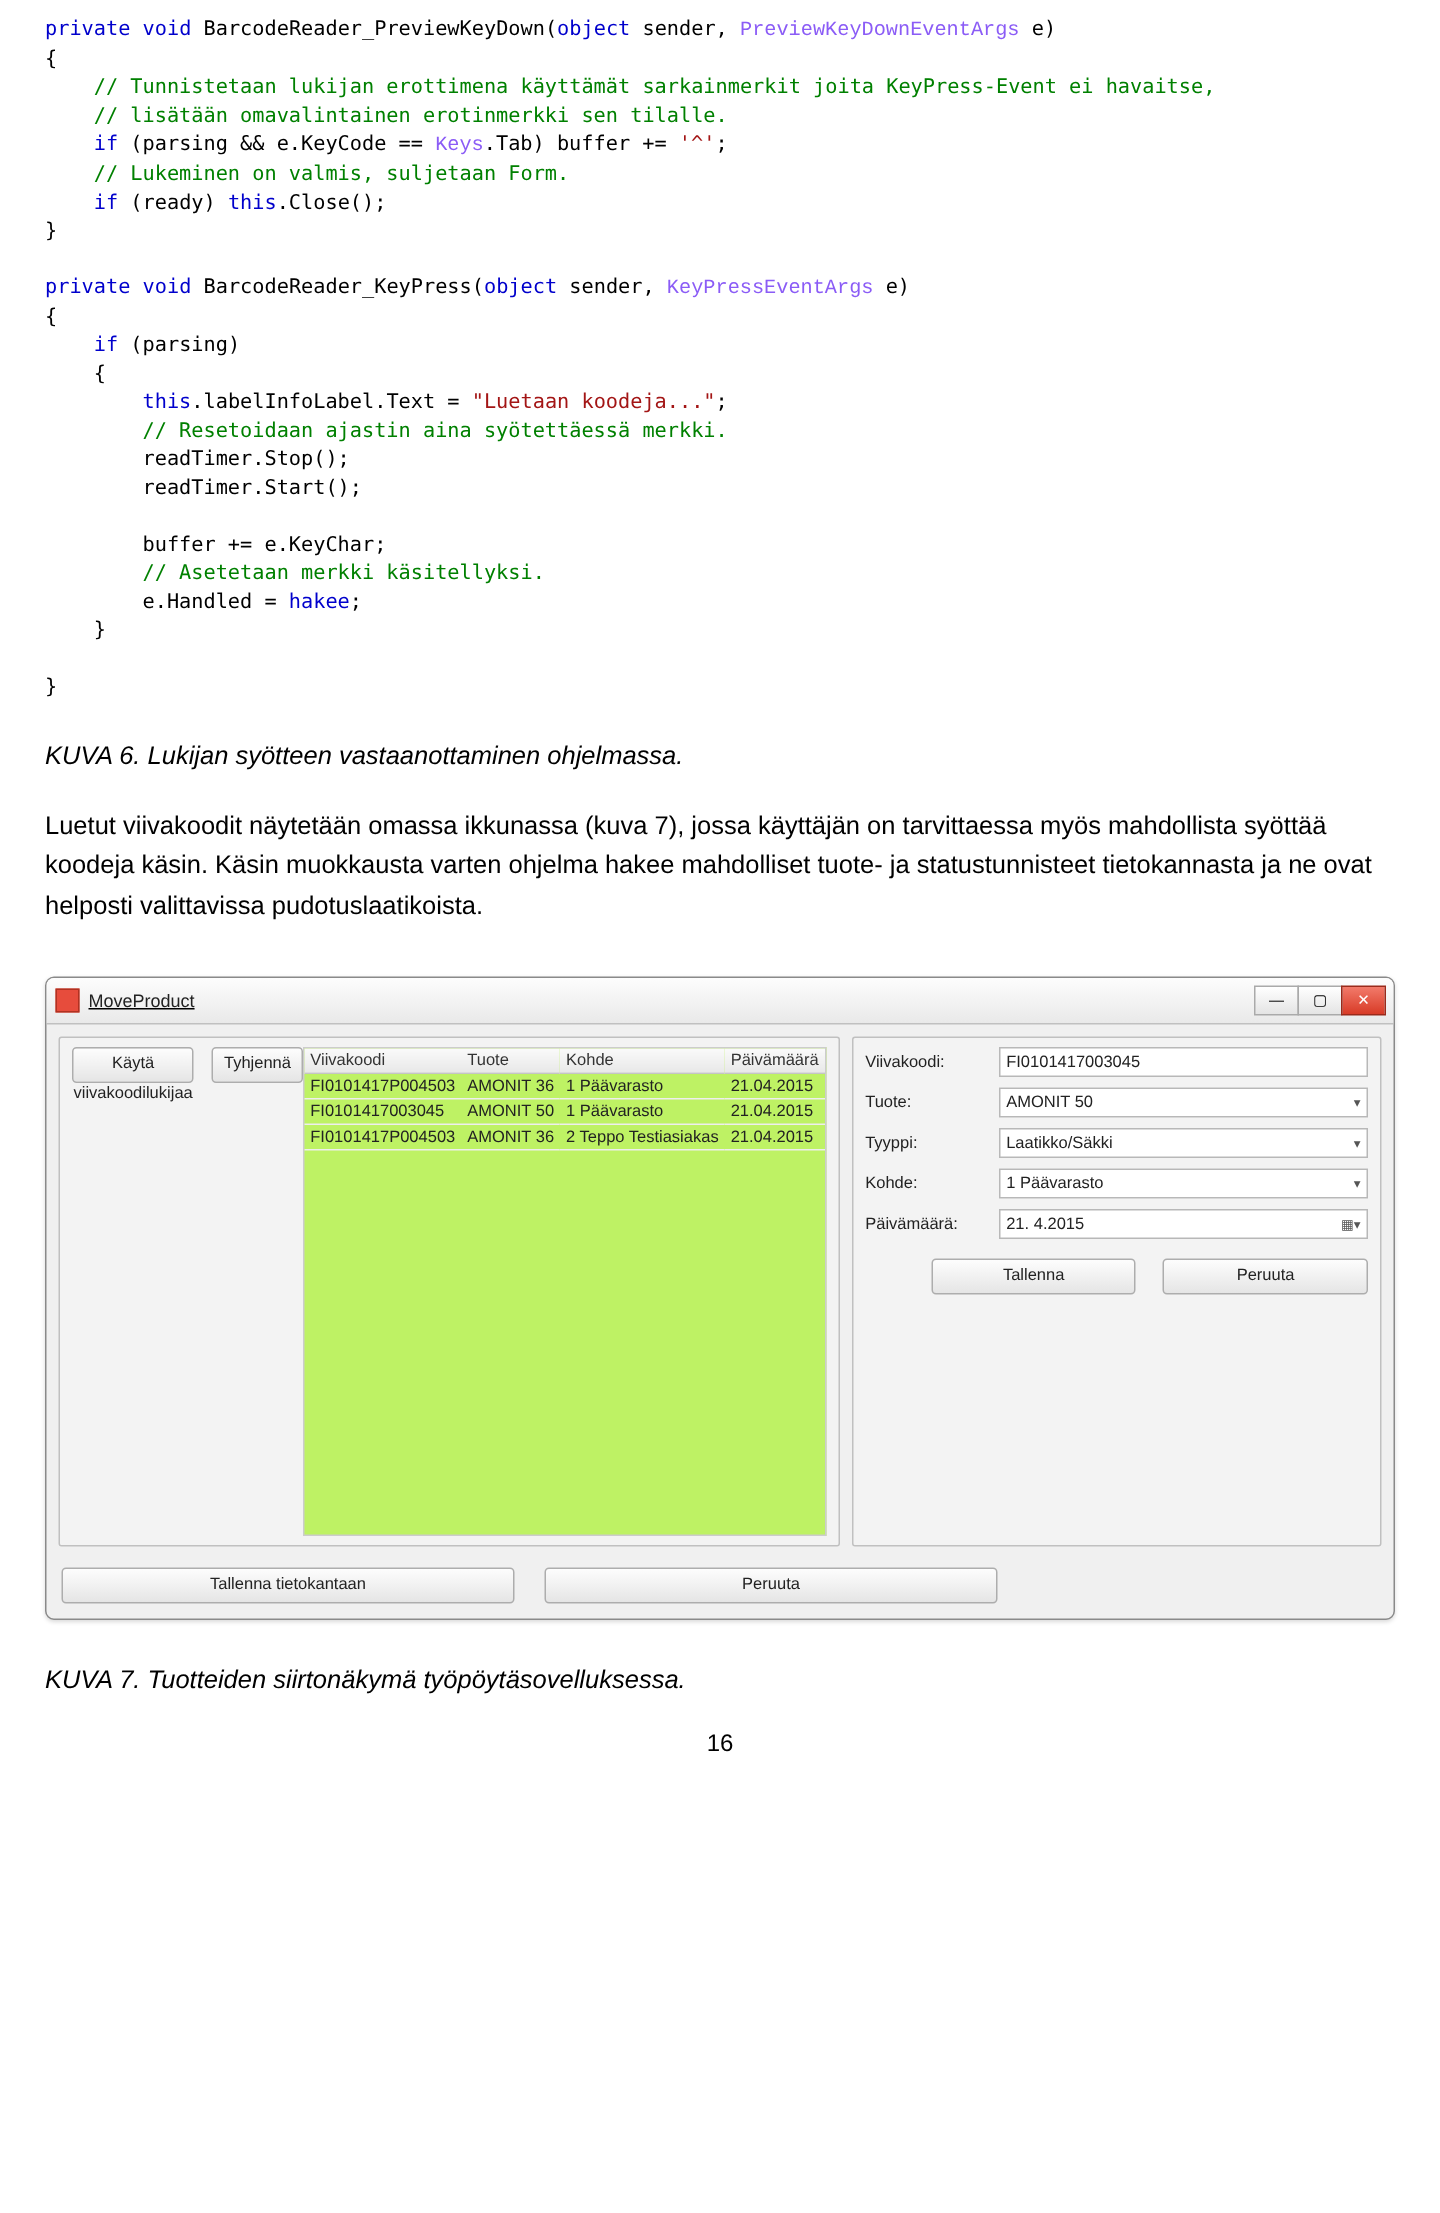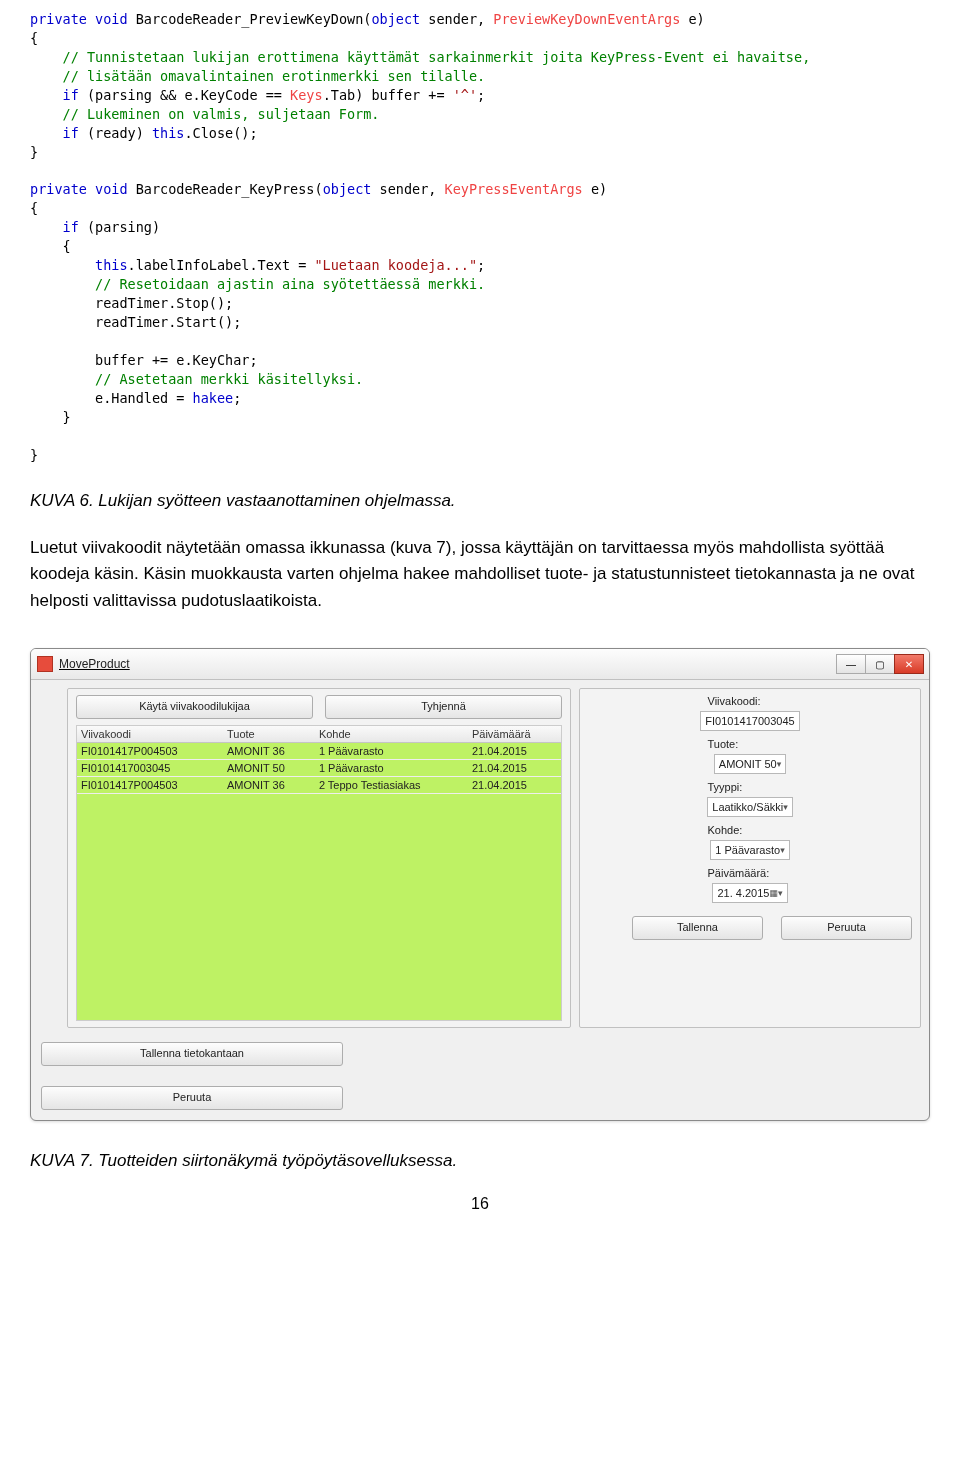--- a/index.html
+++ b/index.html
@@ -14,21 +14,21 @@
   }
   
   .code {
     font-family: Consolas, monospace;
     font-size: 13.5px;
     line-height: 19px;
     white-space: pre;
     color: #000;
   }
   .code .kw { color: #0000cc; }
-  .code .typ { color: #ef4444; }
+  .code .typ { color: #8b5cf6; font-family: Liberation Mono, monospace; }
   .code .cm  { color: #008000; }
   .code .str { color: #a31515; }
 
   
   .caption {
     font-style: italic;
     font-family: Arial, sans-serif;
     font-size: 17px;
     margin-top: 26px;
     margin-bottom: 24px;
@@ -90,21 +90,21 @@
     padding: 8px;
     gap: 8px;
     min-height: 340px;
   }
   .panel {
     border: 1px solid #c0c0c0;
     background: #f3f3f3;
     border-radius: 2px;
     padding: 6px 8px;
   }
-  .panel.left  { flex: 3 1 0; display:flex; flex-direction:column;margin-left:28px; }
+  .panel.left  { flex: 3 1 0; display:flex; flex-direction:row; }
   .panel.right { flex: 2 1 0; display:flex; flex-direction:column; gap:4px; }
   .btnrow { display:flex; gap: 12px; margin-bottom: 6px; }
   .formbtn {
     flex: 1;
     background: linear-gradient(#fdfdfd,#e5e5e5);
     border: 1px solid #adadad;
     border-radius: 3px;
     height: 22px;
     font-size: 11px;
     text-align: center;
@@ -126,21 +126,21 @@
     color:#222;
     white-space: nowrap;
   }
   .grid th {
     background: linear-gradient(#fafafa,#e8e8e8);
     border-bottom: 1px solid #c5c5c5;
     color:#333;
   }
   .grid-fill { height: 180px; }
 
-  .formrow { display:flex; align-items:center; gap:4px; margin-bottom:3px;flex-direction:column; }
+  .formrow { display:flex; align-items:center; gap:4px; margin-bottom:3px; }
   .formrow label { width: 85px; color:#222; }
   .forminput {
     flex:1;
     height: 18px;
     background:#fff;
     border: 1px solid #b8b8b8;
     padding: 0 4px;
     font-size: 11px;
     line-height:18px;
     color:#222;
@@ -149,21 +149,20 @@
   .forminput .dd {
     font-size: 9px; color:#555;
   }
   .rightbtns { display:flex; gap:18px; margin-top:6px;padding-left:44px; }
   .rightbtns .formbtn { flex:1; }
 
   .dlg-footer {
     display:flex;
     gap: 20px;
     padding: 6px 10px 10px 10px;
-    flex-direction: column;
   }
   .dlg-footer .formbtn { width: 300px; flex:0 0 auto; }
   .dlg-footer .formbtn.second { width: 300px; }
 
   .pagenum {
     text-align:center;
     font-size:16px;
     margin-top: 4px;
     color:#000;
   }

